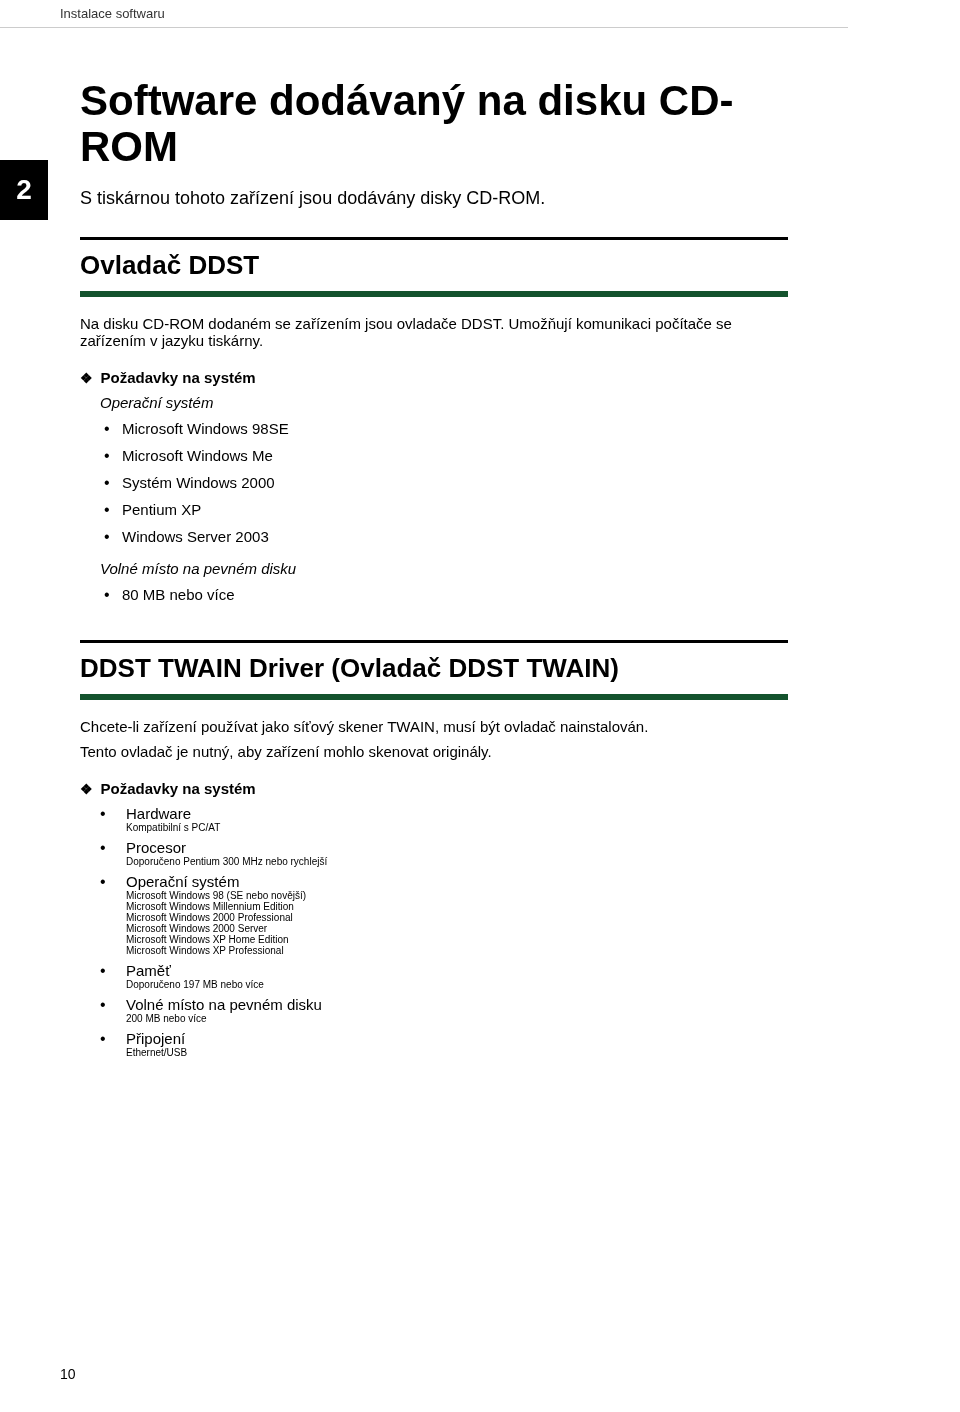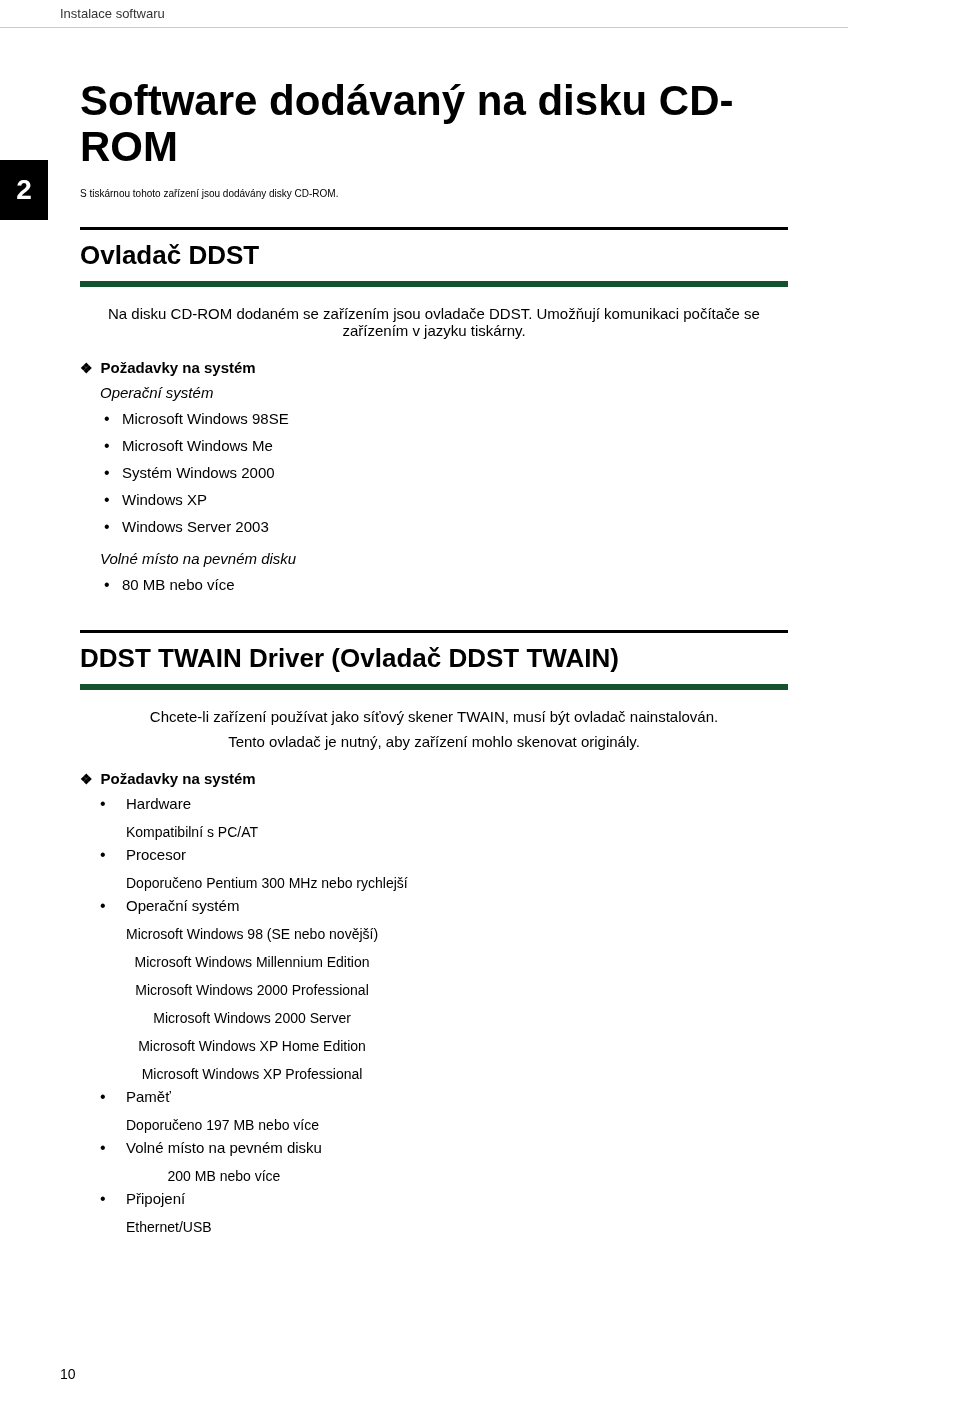--- a/index.html
+++ b/index.html
@@ -66,21 +66,21 @@
       font-weight: bold;
       font-family: Arial, sans-serif;
       color: #000000;
       margin-top: 30px;
       margin-bottom: 18px;
       line-height: 1.1;
       padding-left: 0;
     }
 
     .subtitle-line {
-      font-size: 10px;
+      font-size: 18px;
       color: #000000;
       font-family: Arial, sans-serif;
       margin-bottom: 28px;
     }
 
     
     .section-header {
       border-top: 3px solid #000000;
       border-bottom: 6px solid #14532d;
       padding: 10px 0 10px 0;
@@ -94,21 +94,20 @@
       font-family: Arial, sans-serif;
       color: #000000;
     }
 
     .section-description {
       font-size: 15px;
       font-family: Arial, sans-serif;
       color: #000000;
       margin-bottom: 8px;
       margin-top: 6px;
-      text-align: center;
     }
 
     
     .subsection-heading {
       font-size: 15px;
       font-weight: bold;
       font-family: Arial, sans-serif;
       color: #000000;
       margin-top: 20px;
       margin-bottom: 8px;
@@ -196,24 +195,23 @@
       display: flex;
       flex-direction: column;
     }
 
     .hw-title {
       font-weight: normal;
       font-size: 15px;
     }
 
     .hw-detail {
-      font-size: 14px;
-      color: #000000;
-      margin-top: 12px;
-      text-align: center;
+      font-size: 10px;
+      color: #000000;
+      margin-top: 0;
     }
   </style>
 </head>
 <body>
 
 <div class="page-container">
 
   <div class="breadcrumb-bar">
     <span>Instalace softwaru</span>
   </div>
@@ -238,21 +236,21 @@
       <span class="diamond-icon">❖</span>
       <span>Požadavky na systém</span>
     </div>
 
     <p class="sub-label">Operační systém</p>
 
     <ul class="bullet-list">
       <li>Microsoft Windows 98SE</li>
       <li>Microsoft Windows Me</li>
       <li>Systém Windows 2000</li>
-      <li>Windows XP</li>
+      <li>Pentium XP</li>
       <li>Windows Server 2003</li>
     </ul>
 
     <p class="sub-label" style="margin-top: 10px;">Volné místo na pevném disku</p>
 
     <ul class="bullet-list">
       <li>80 MB nebo více</li>
     </ul>
 
     <div class="section-header" style="margin-top: 32px;">

